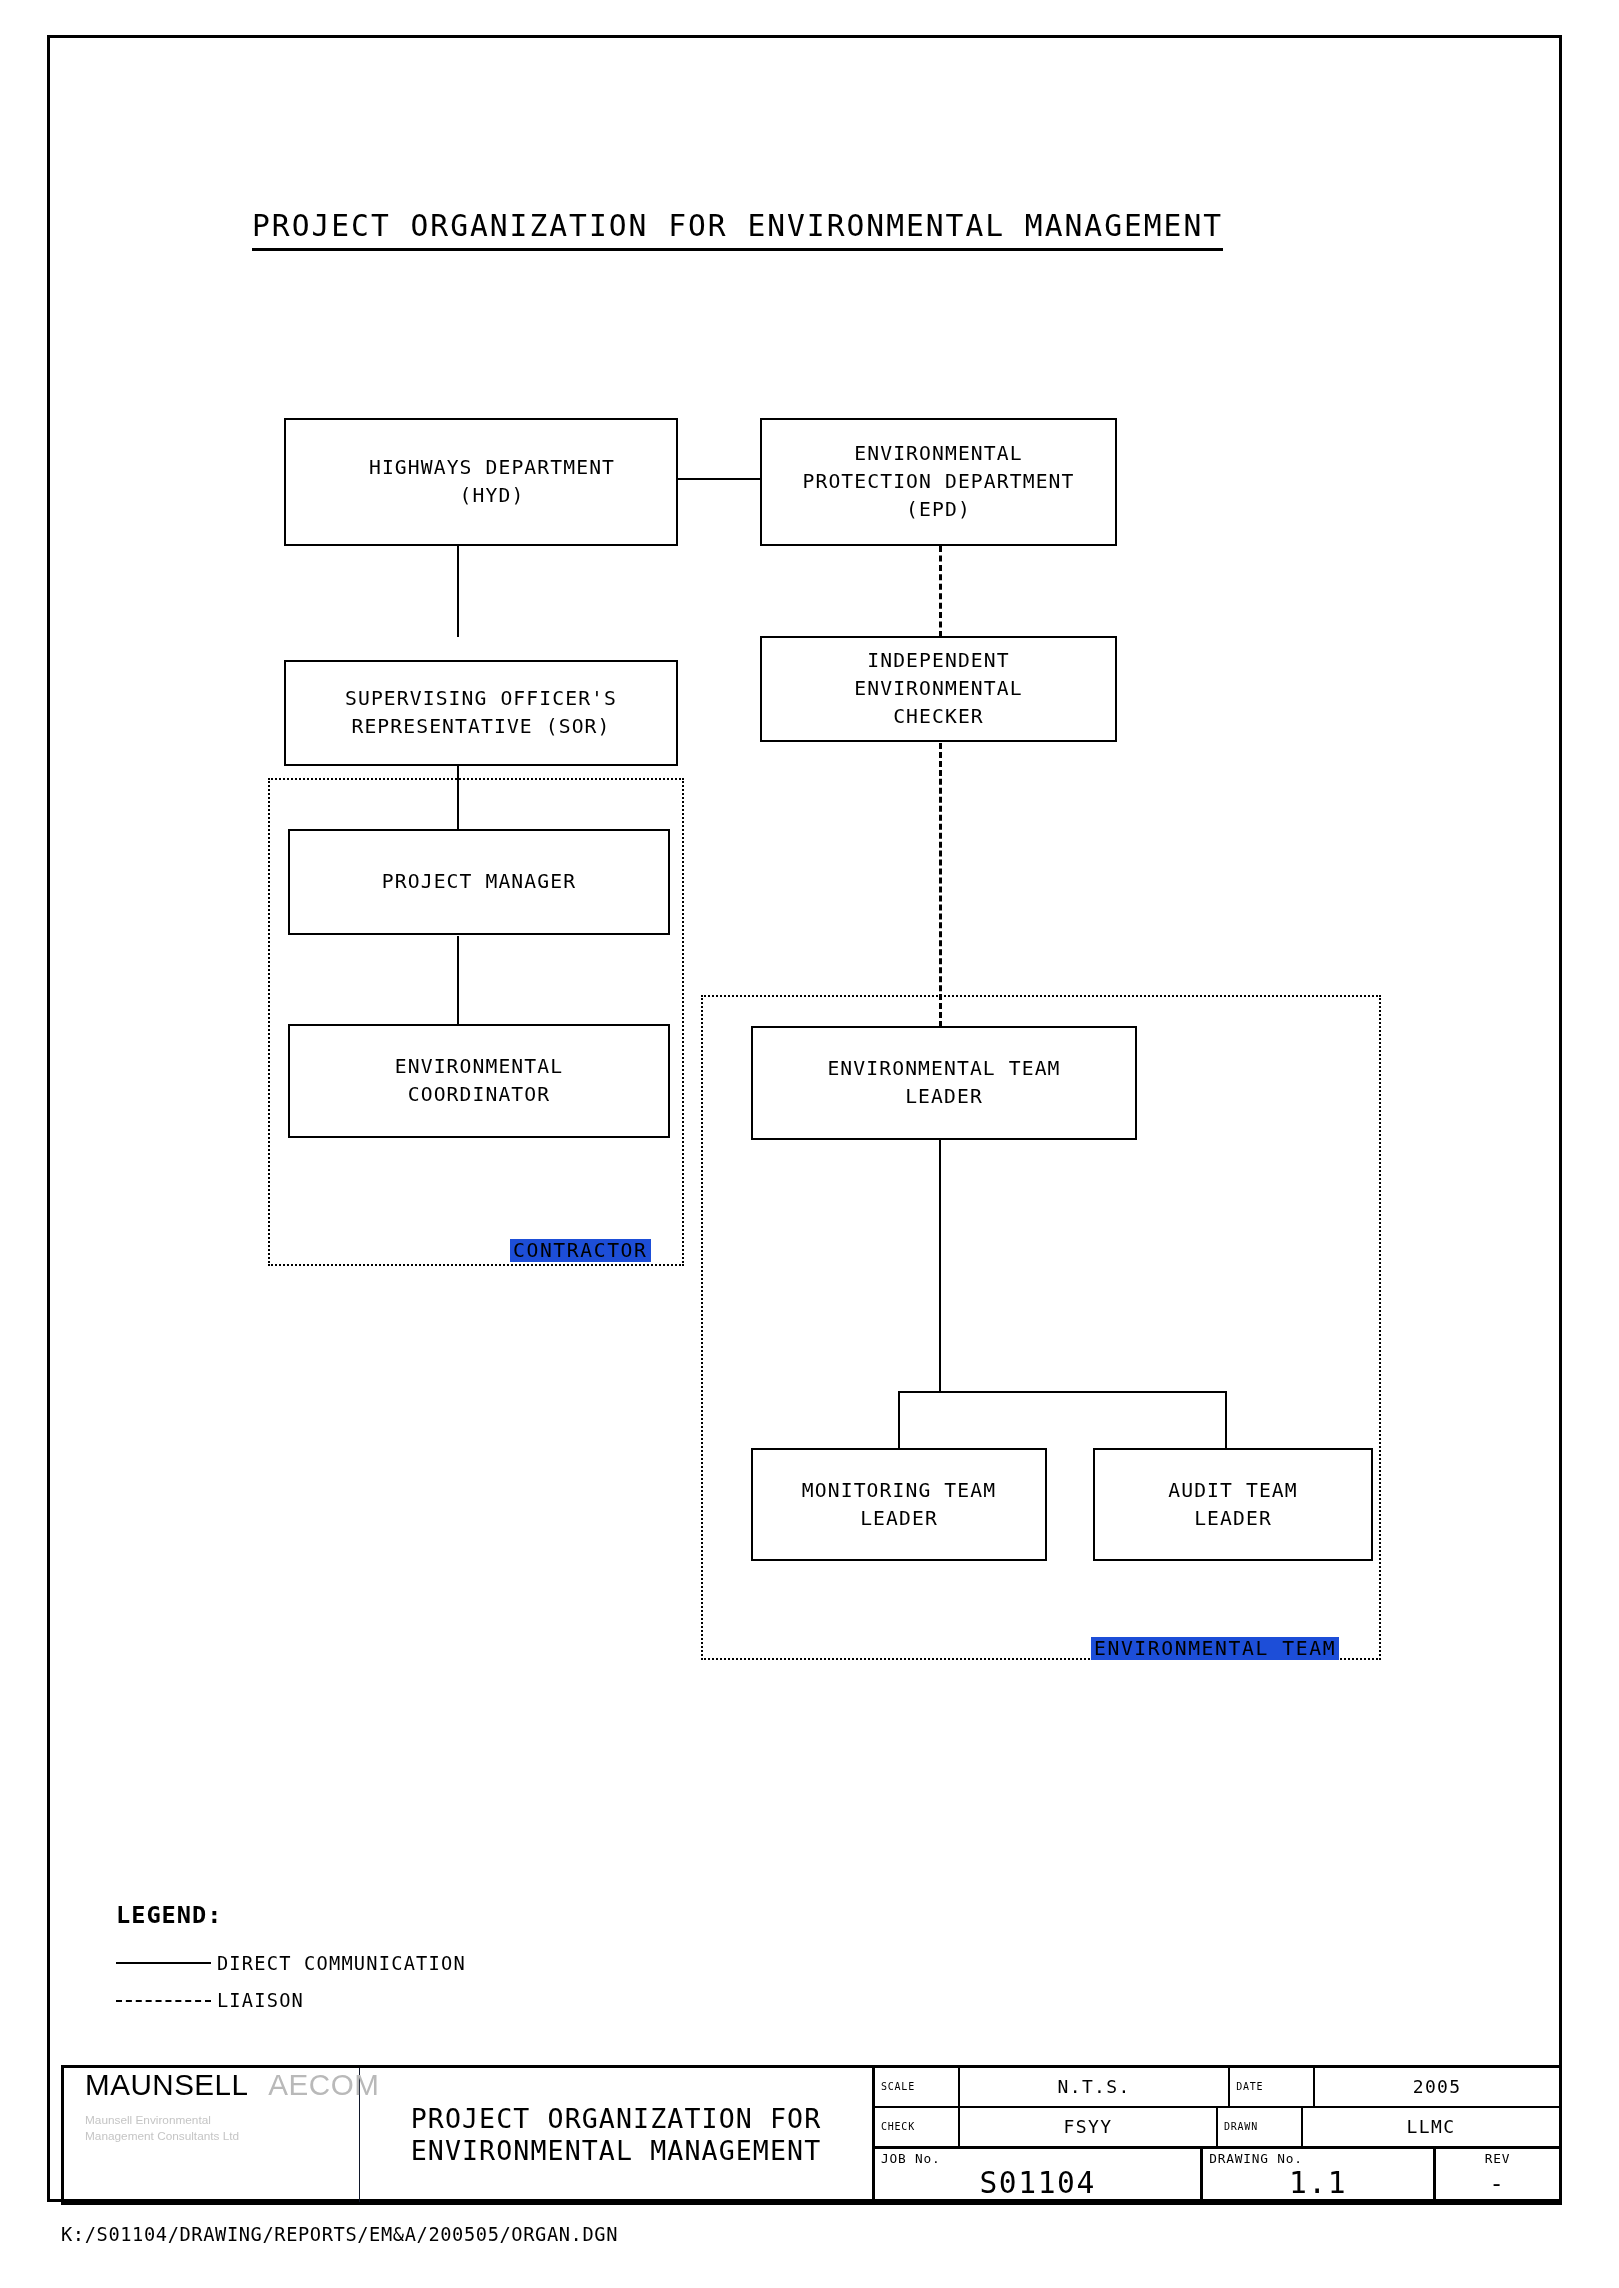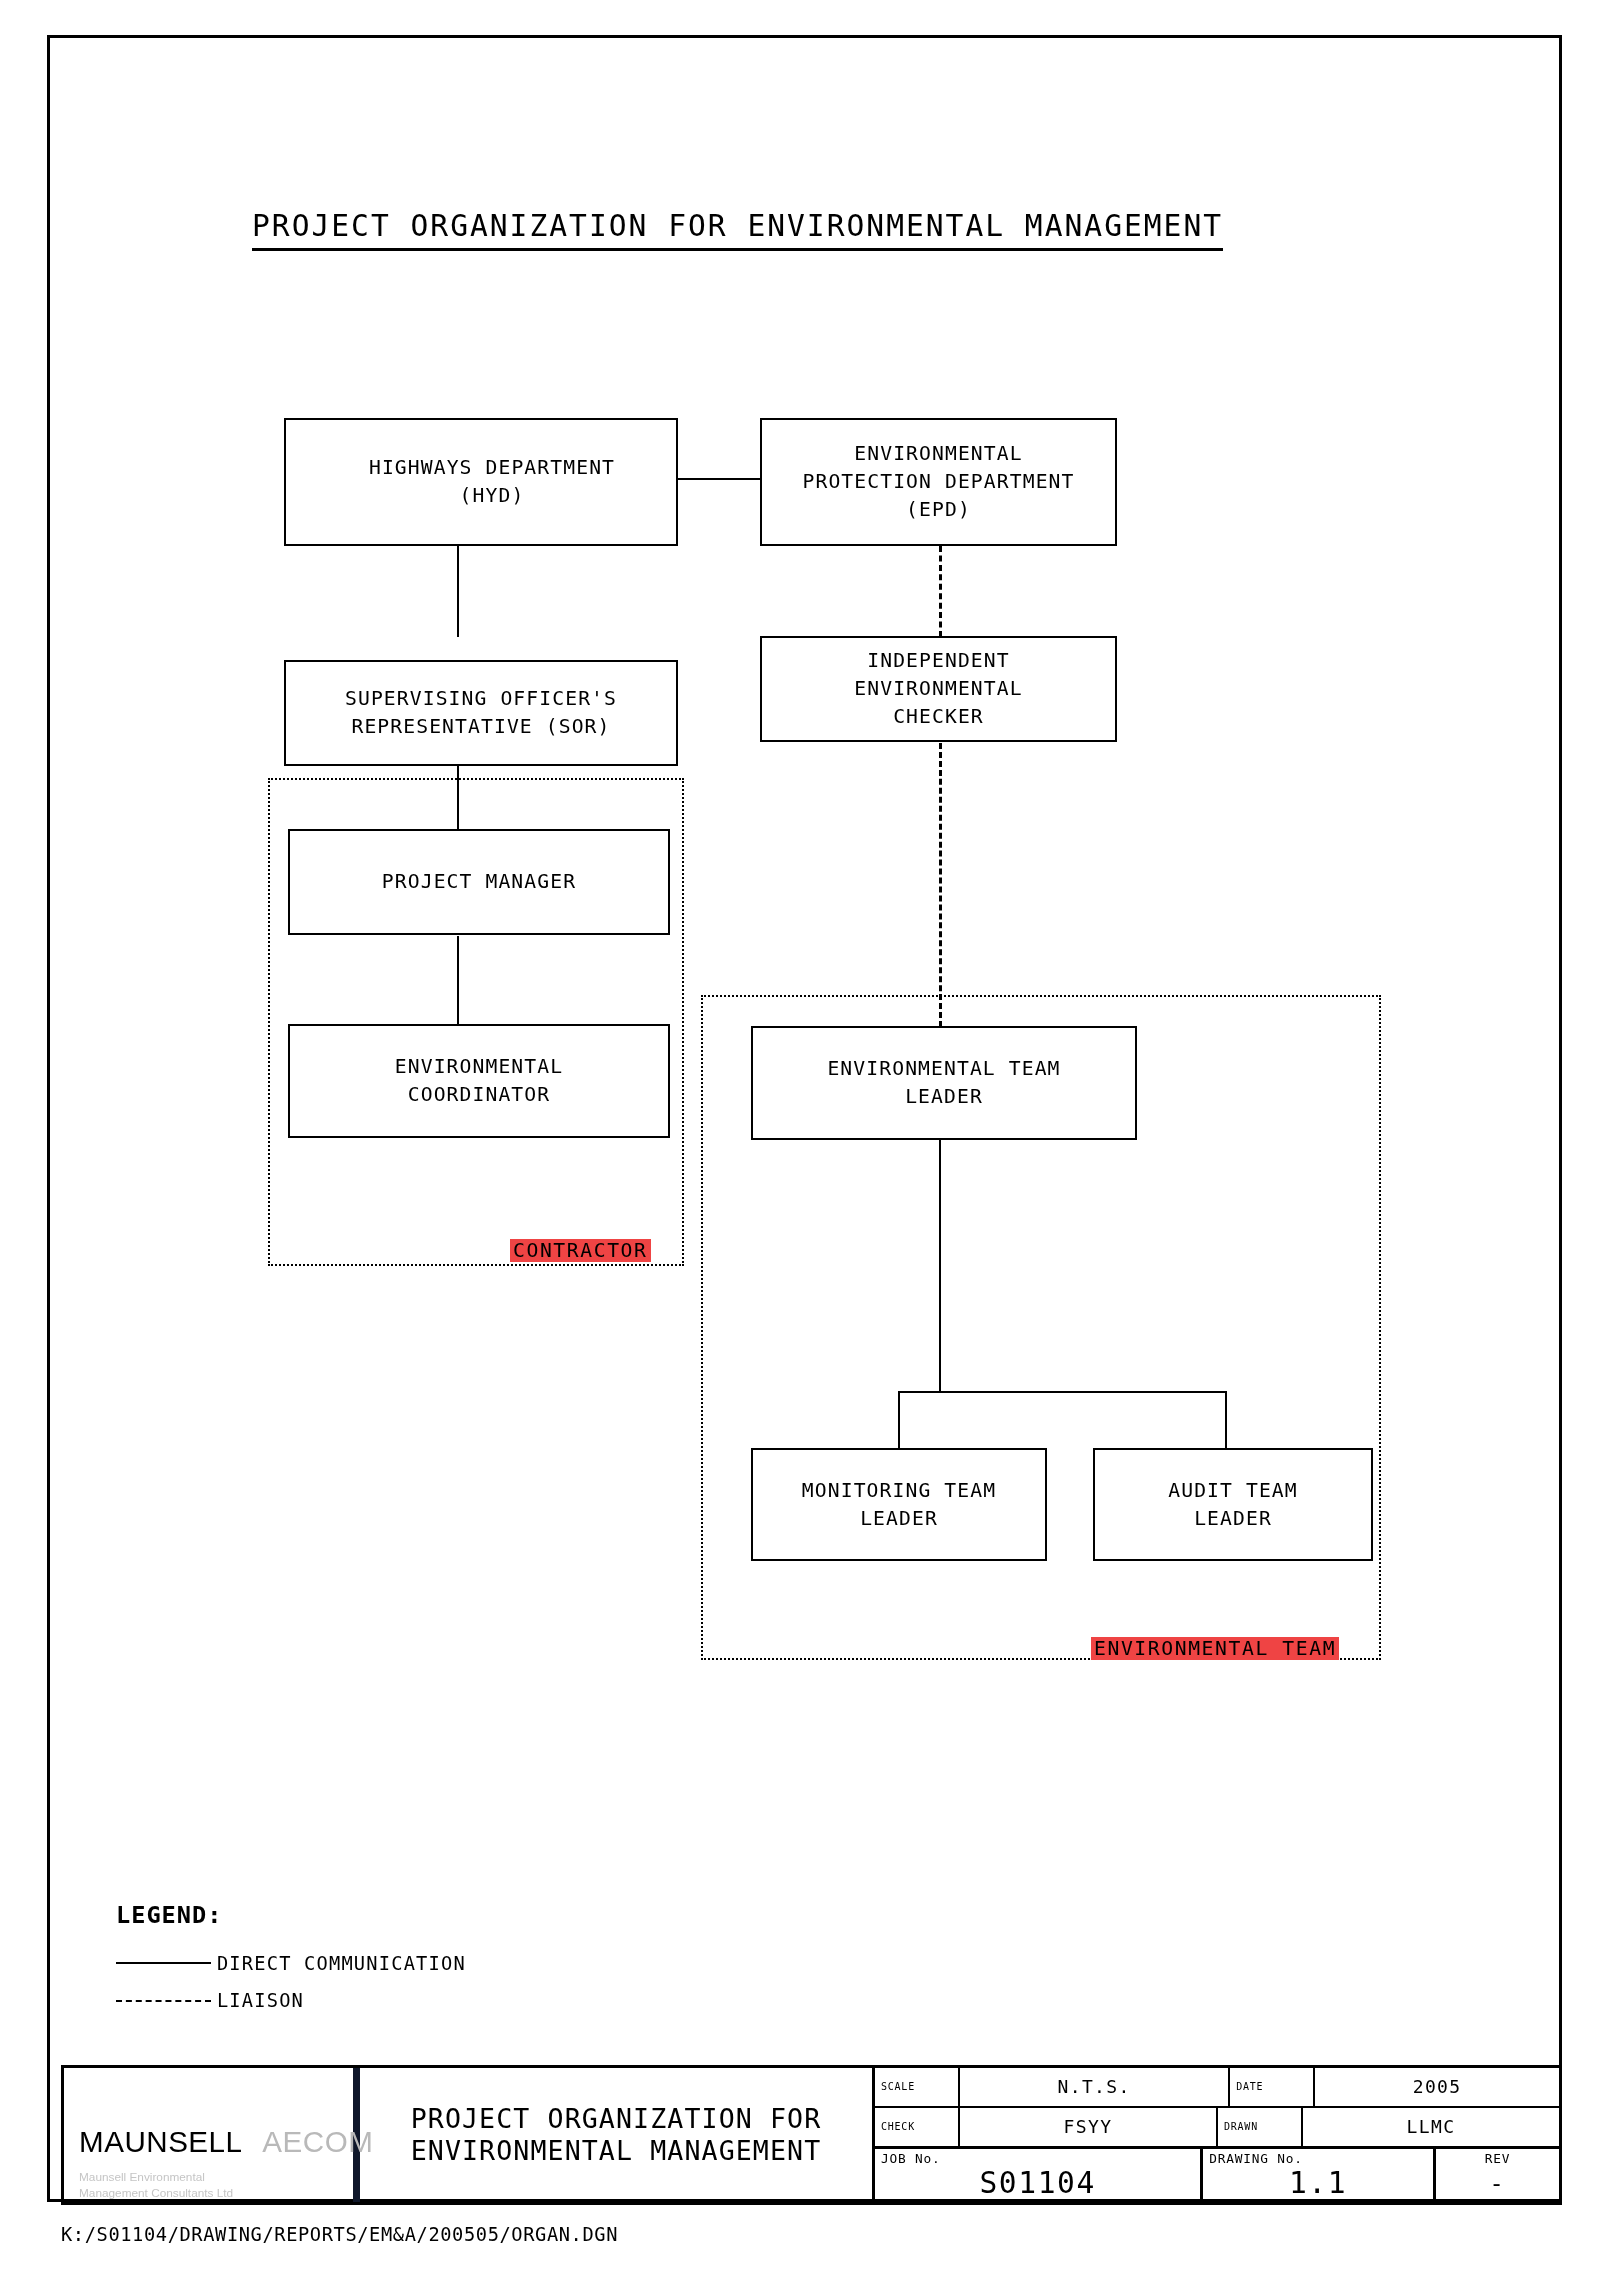--- a/index.html
+++ b/index.html
@@ -75,21 +75,21 @@
     border: 2px dotted #000;
     box-sizing: border-box;
     z-index: 1;
     background: transparent;
   }
   .group-label {
     position: absolute;
     font-size: 19.7px;
     letter-spacing: 1.6px;
     white-space: nowrap;
-    background: #ef4444;
+    background: #1d4ed8;
     padding: 0 3px;
     z-index: 3;
     font-family: "DejaVu Sans Mono", "Liberation Mono", monospace;
   }
   
   .legend {
     position: absolute;
     left: 116px;
     top: 1901px;
   }
@@ -126,27 +126,27 @@
     left: 61px;
     top: 2065px;
     width: 1501px;
     height: 140px;
     border: 3px solid #000;
     box-sizing: border-box;
     display: flex;
   }
   .tb-logo {
     width: 296px;
-    border-right: 7px solid #0f172a;
+    border-right: 1px solid #0f172a;
     box-sizing: border-box;
     position: relative;
     display: flex;
     flex-direction: column;
-    justify-content: flex-end;
-    padding-left: 15px;
+    justify-content: flex-start;
+    padding-left: 21px;
   }
   .logo-row { display: flex; align-items: baseline; }
   .logo-maunsell {
     font-family: "Liberation Sans", sans-serif;
     font-size: 29.6px;
     letter-spacing: 0.5px;
     color: #000;
   }
   .logo-sep {
     width: 2px;

